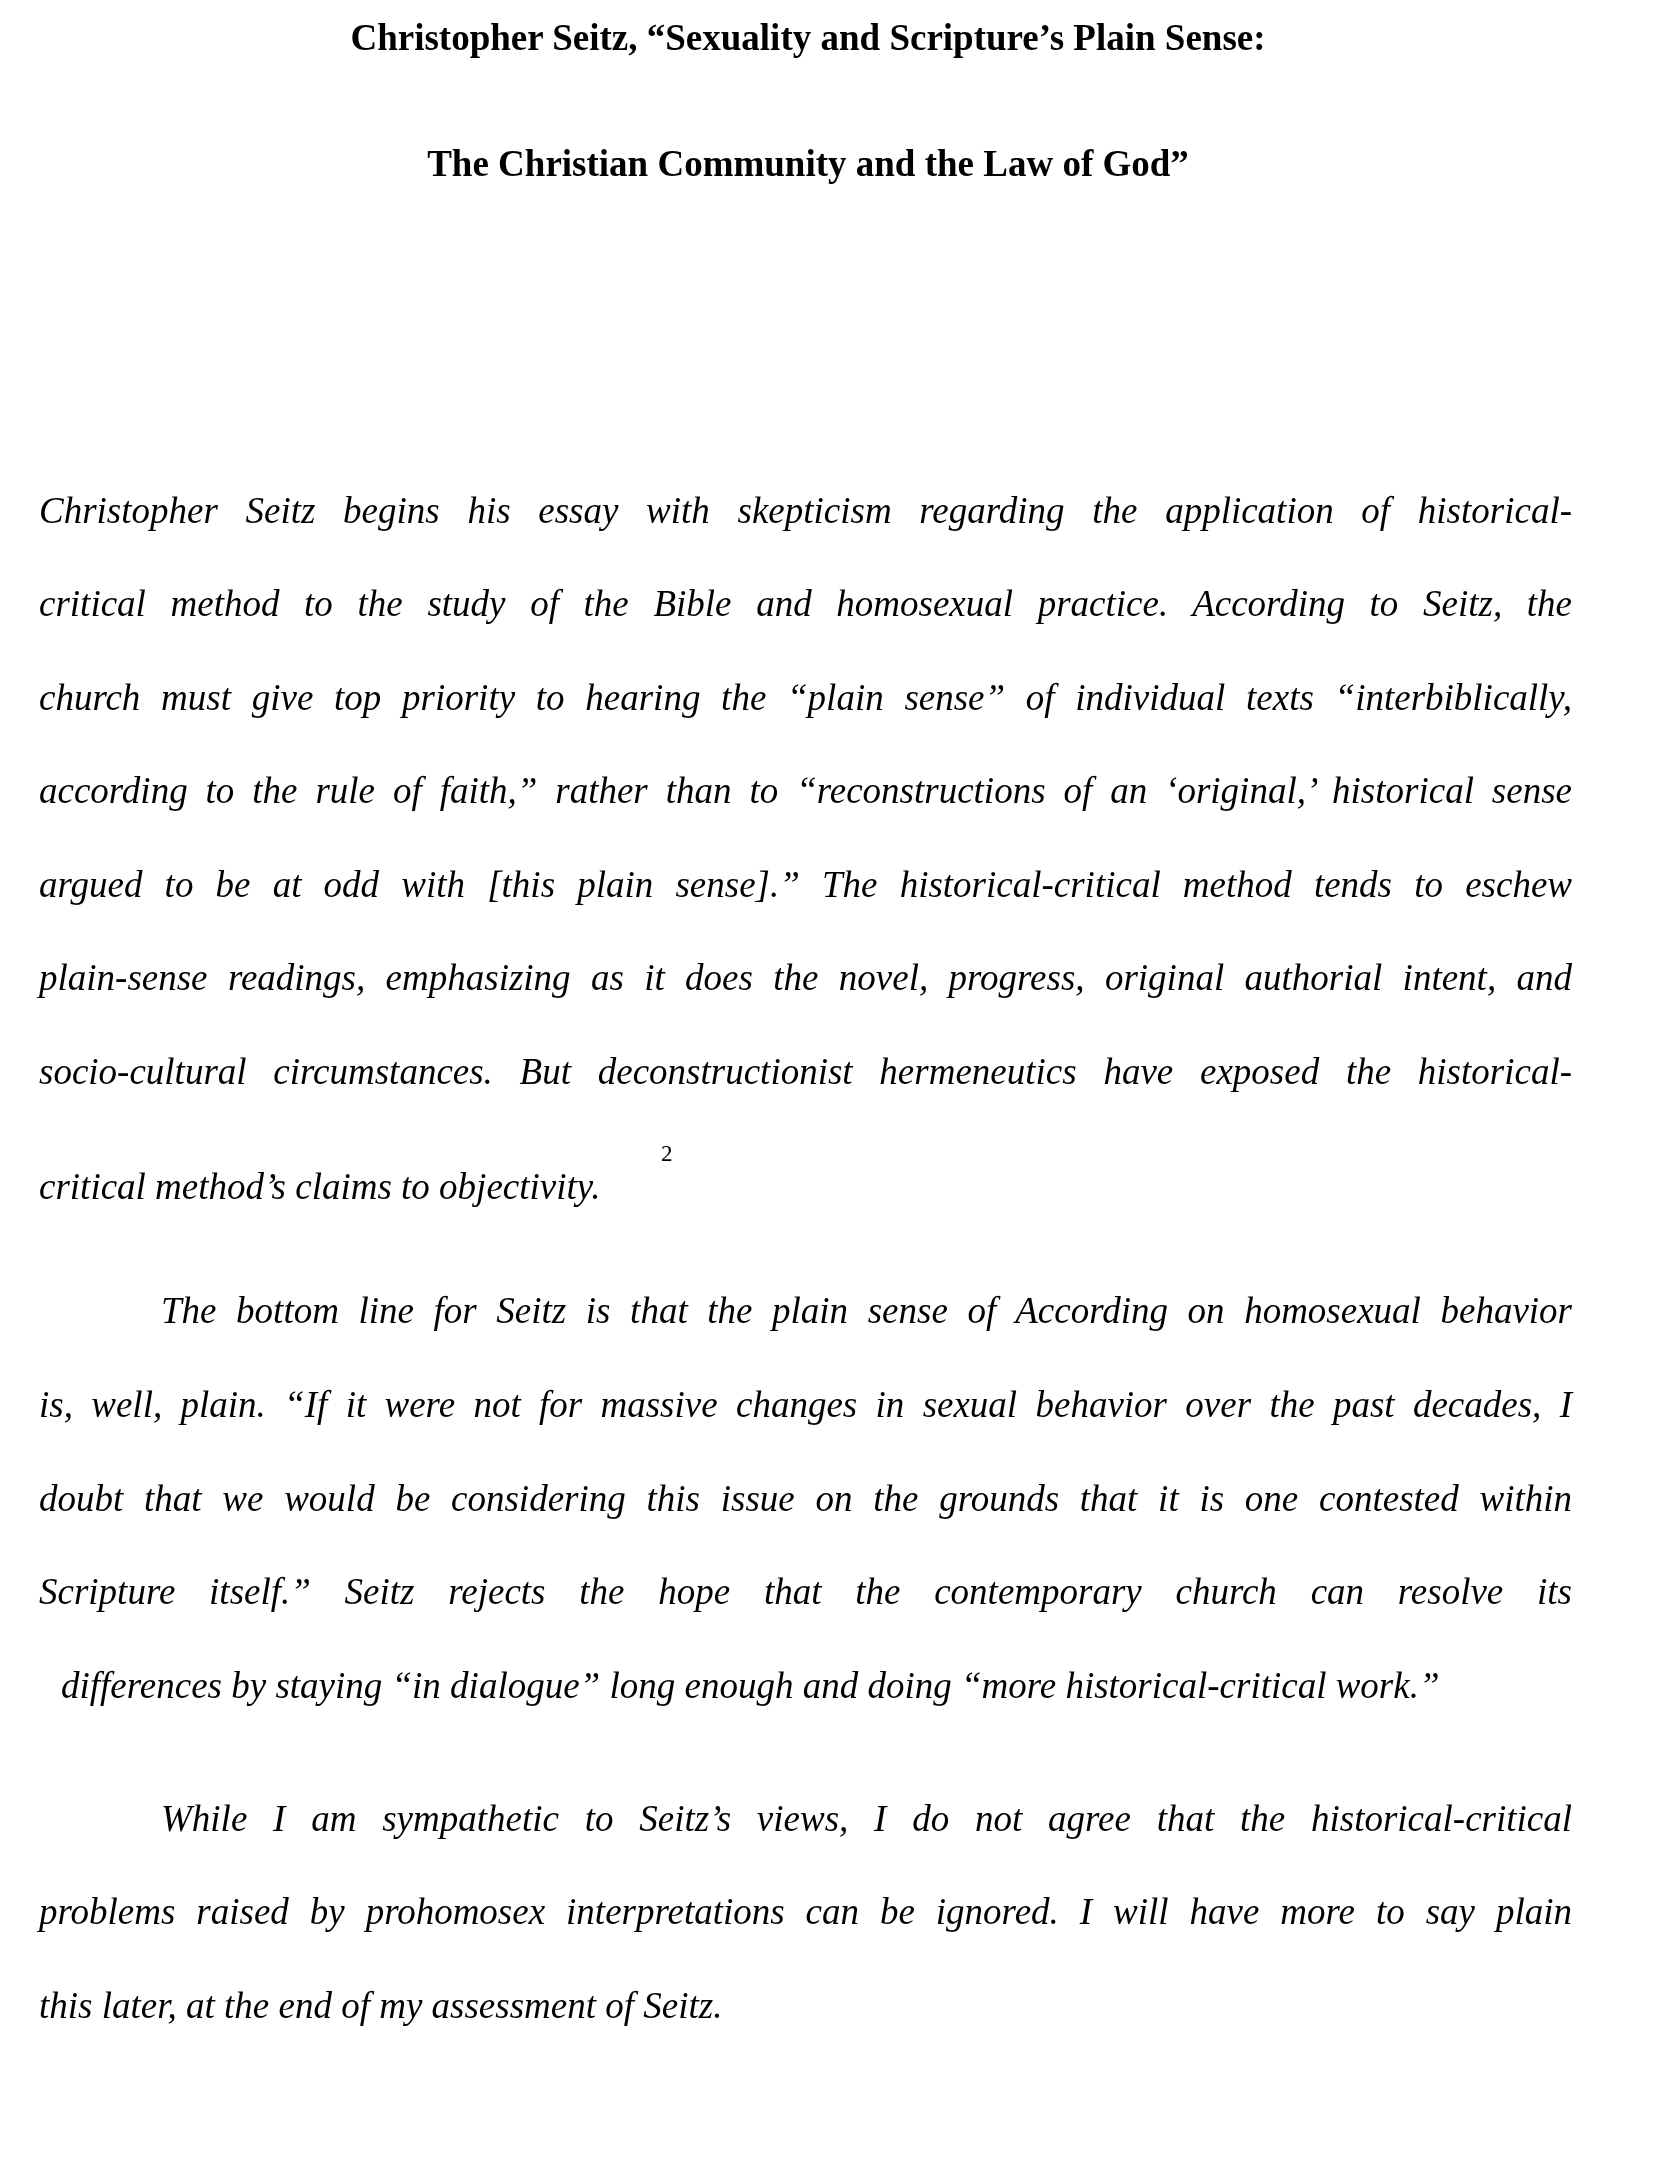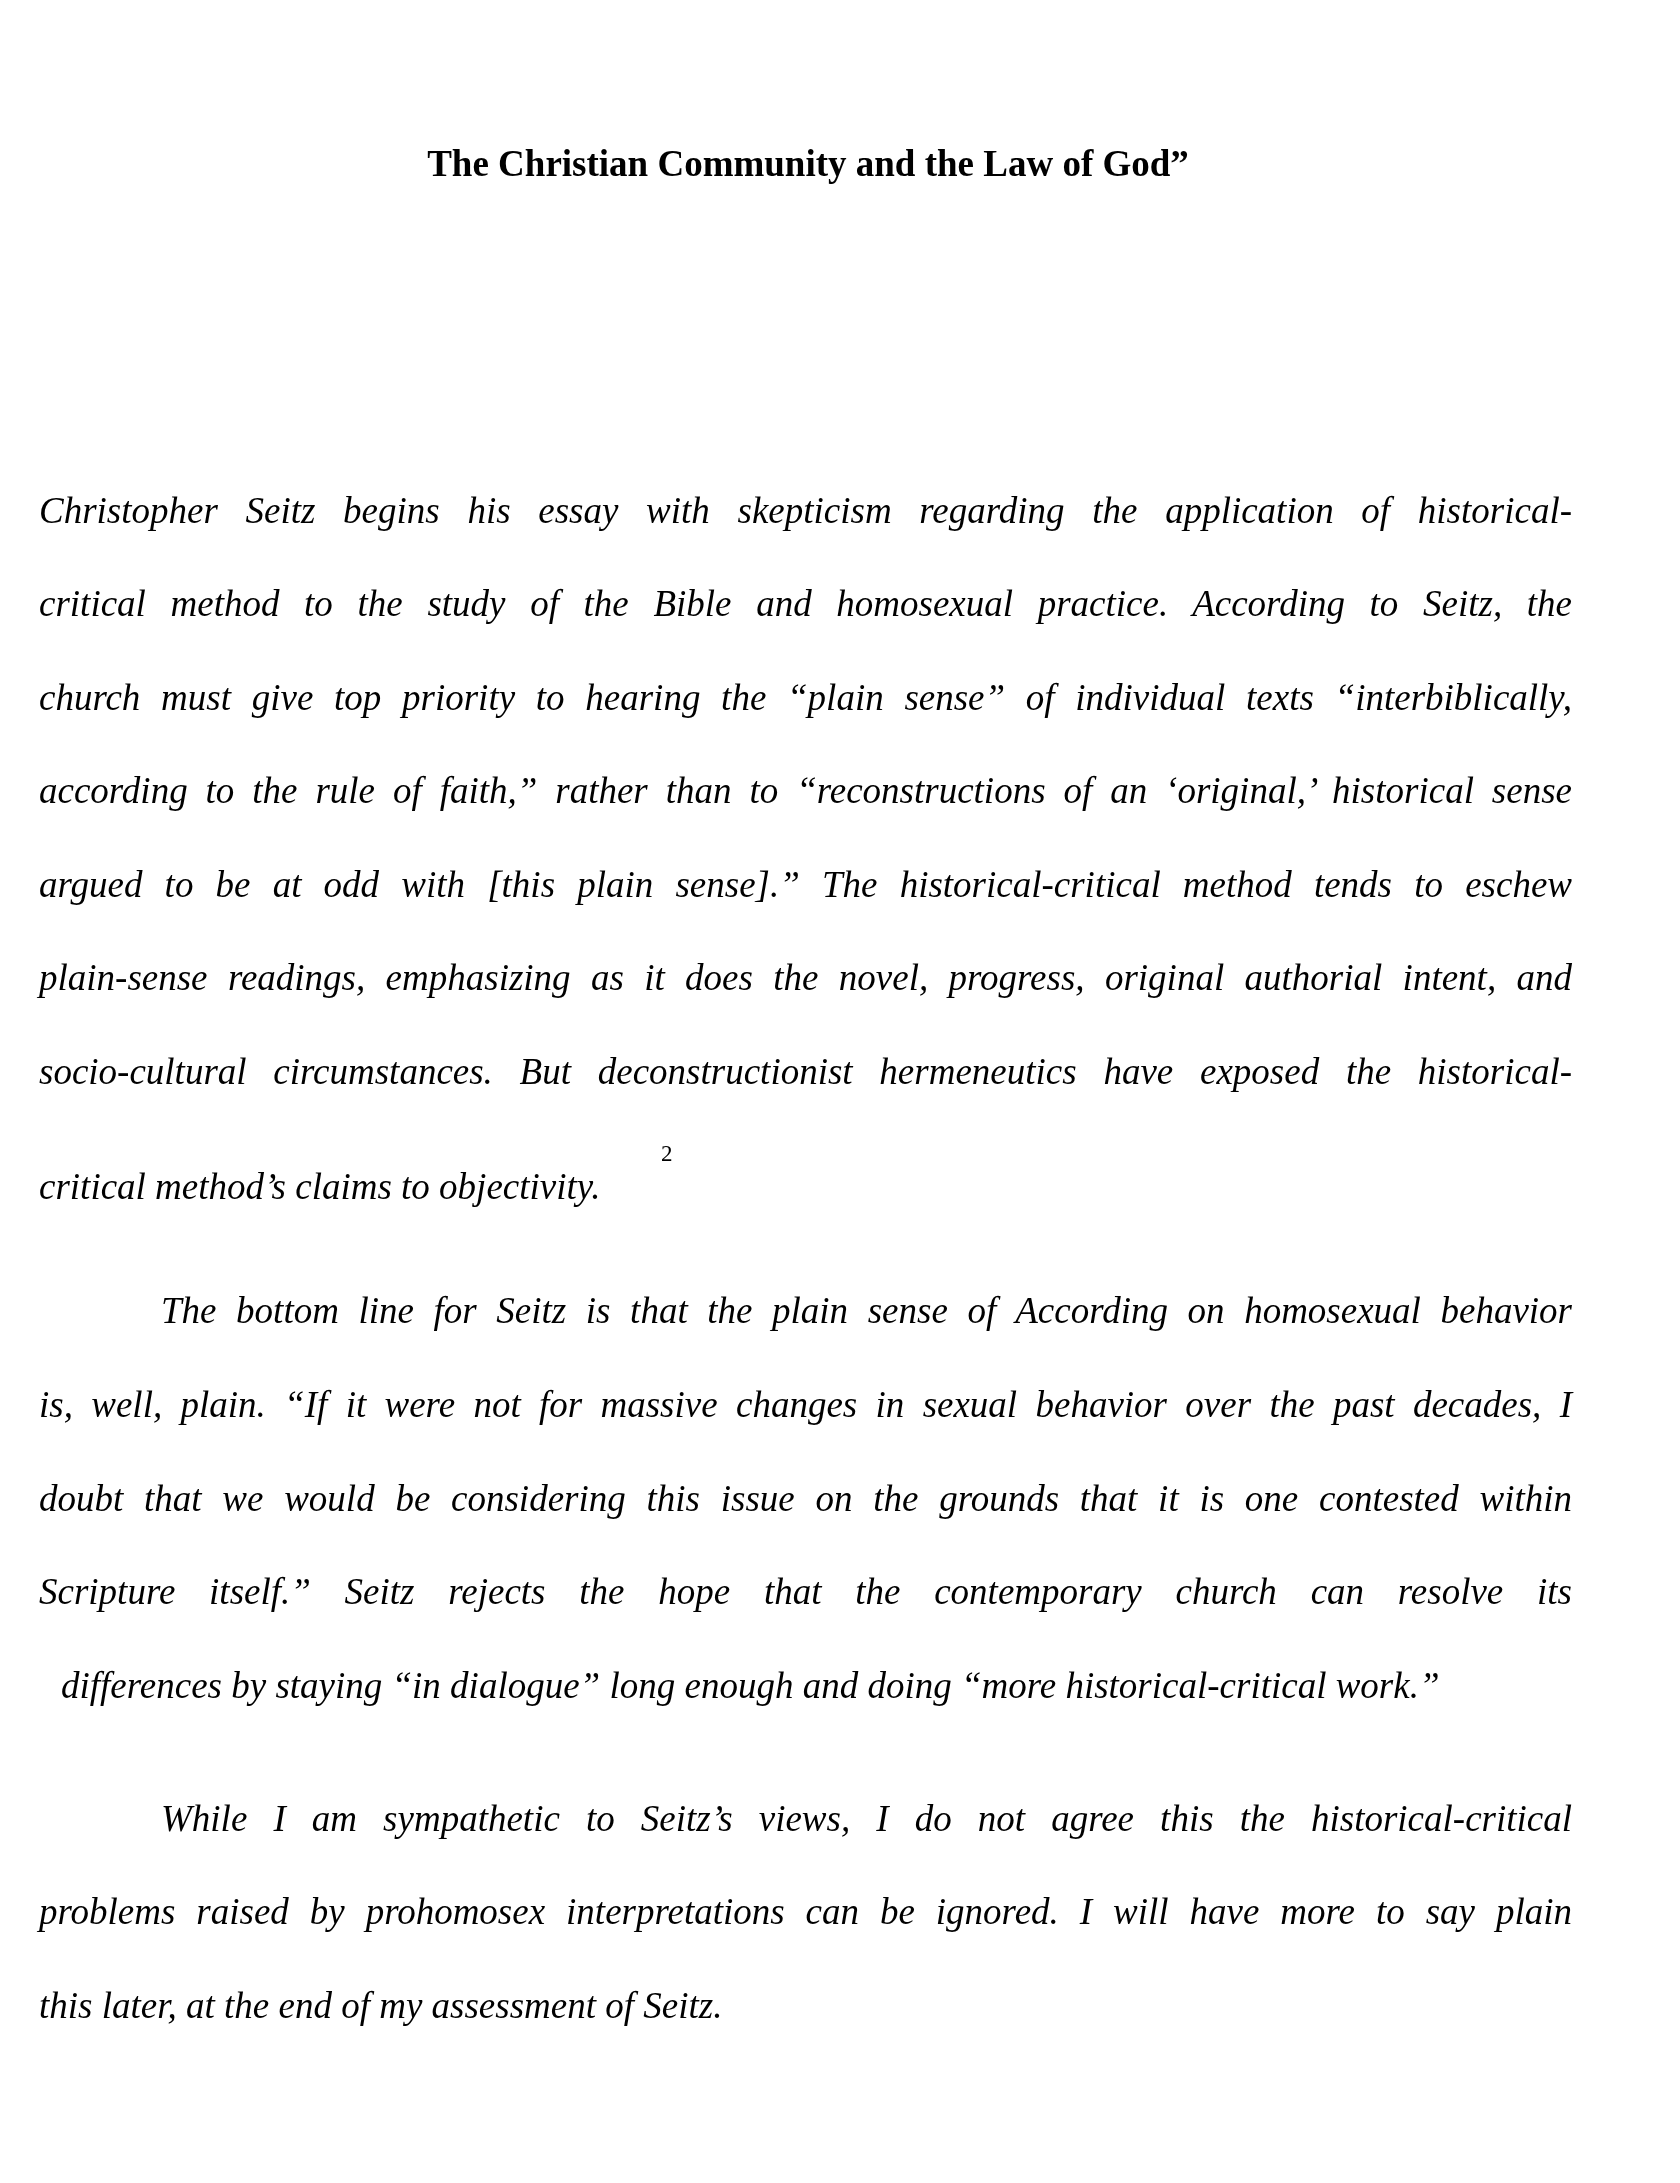--- a/index.html
+++ b/index.html
@@ -72,20 +72,21 @@
       line-height: 24.6px;
       left: 661px;
       top: 1142px;
     }
   </style>
 </head>
 <body>
 
 <div class="page">
 
+  <div class="title-line title-1">Christopher Seitz, “Sexuality and Scripture’s Plain Sense:</div>
   <div class="title-line title-2">The Christian Community and the Law of God”</div>
 
 
   <div>
     <div class="line" style="top:486px;">Christopher Seitz begins his essay with skepticism regarding the application of historical-</div>
     <div class="line" style="top:579px;">critical method to the study of the Bible and homosexual practice. According to Seitz, the</div>
     <div class="line" style="top:673px;">church must give top priority to hearing the “plain sense” of individual texts “interbiblically,</div>
     <div class="line" style="top:766px;">according to the rule of faith,” rather than to “reconstructions of an ‘original,’ historical sense</div>
     <div class="line" style="top:860px;">argued to be at odd with [this plain sense].” The historical-critical method tends to eschew</div>
     <div class="line" style="top:953px;">plain-sense readings, emphasizing as it does the novel, progress, original authorial intent, and</div>
@@ -96,19 +97,19 @@
 
   <div>
     <div class="line indent" style="top:1286px;">The bottom line for Seitz is that the plain sense of According on homosexual behavior</div>
     <div class="line" style="top:1380px;">is, well, plain. “If it were not for massive changes in sexual behavior over the past decades, I</div>
     <div class="line" style="top:1474px;">doubt that we would be considering this issue on the grounds that it is one contested within</div>
     <div class="line" style="top:1567px;">Scripture itself.” Seitz rejects the hope that the contemporary church can resolve its</div>
     <div class="line last" style="top:1661px;margin-left:22px;">differences by staying “in dialogue” long enough and doing “more historical-critical work.”</div>
   </div>
 
   <div>
-    <div class="line indent" style="top:1794px;">While I am sympathetic to Seitz’s views, I do not agree this the historical-critical</div>
+    <div class="line indent" style="top:1794px;">While I am sympathetic to Seitz’s views, I do not agree that the historical-critical</div>
     <div class="line" style="top:1887px;">problems raised by prohomosex interpretations can be ignored. I will have more to say plain</div>
     <div class="line last" style="top:1981px;">this later, at the end of my assessment of Seitz.</div>
   </div>
 
 </div>
 
 
 </body></html>

